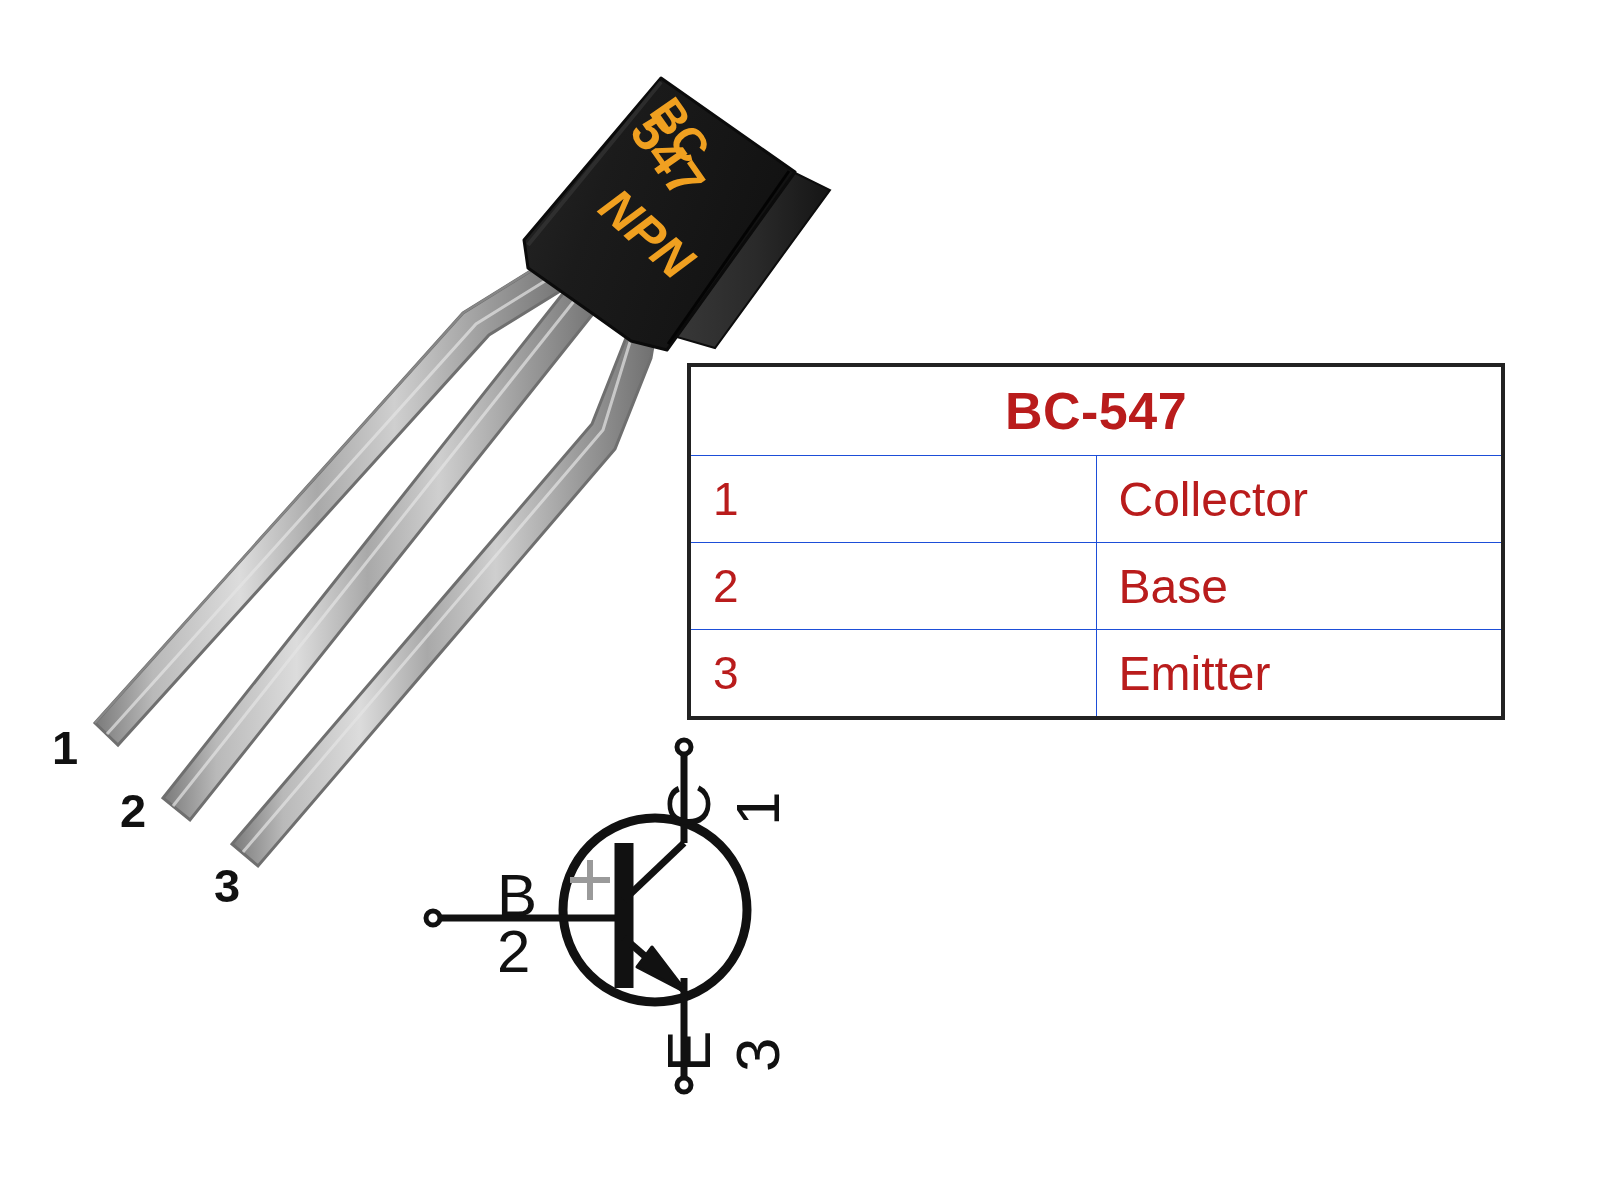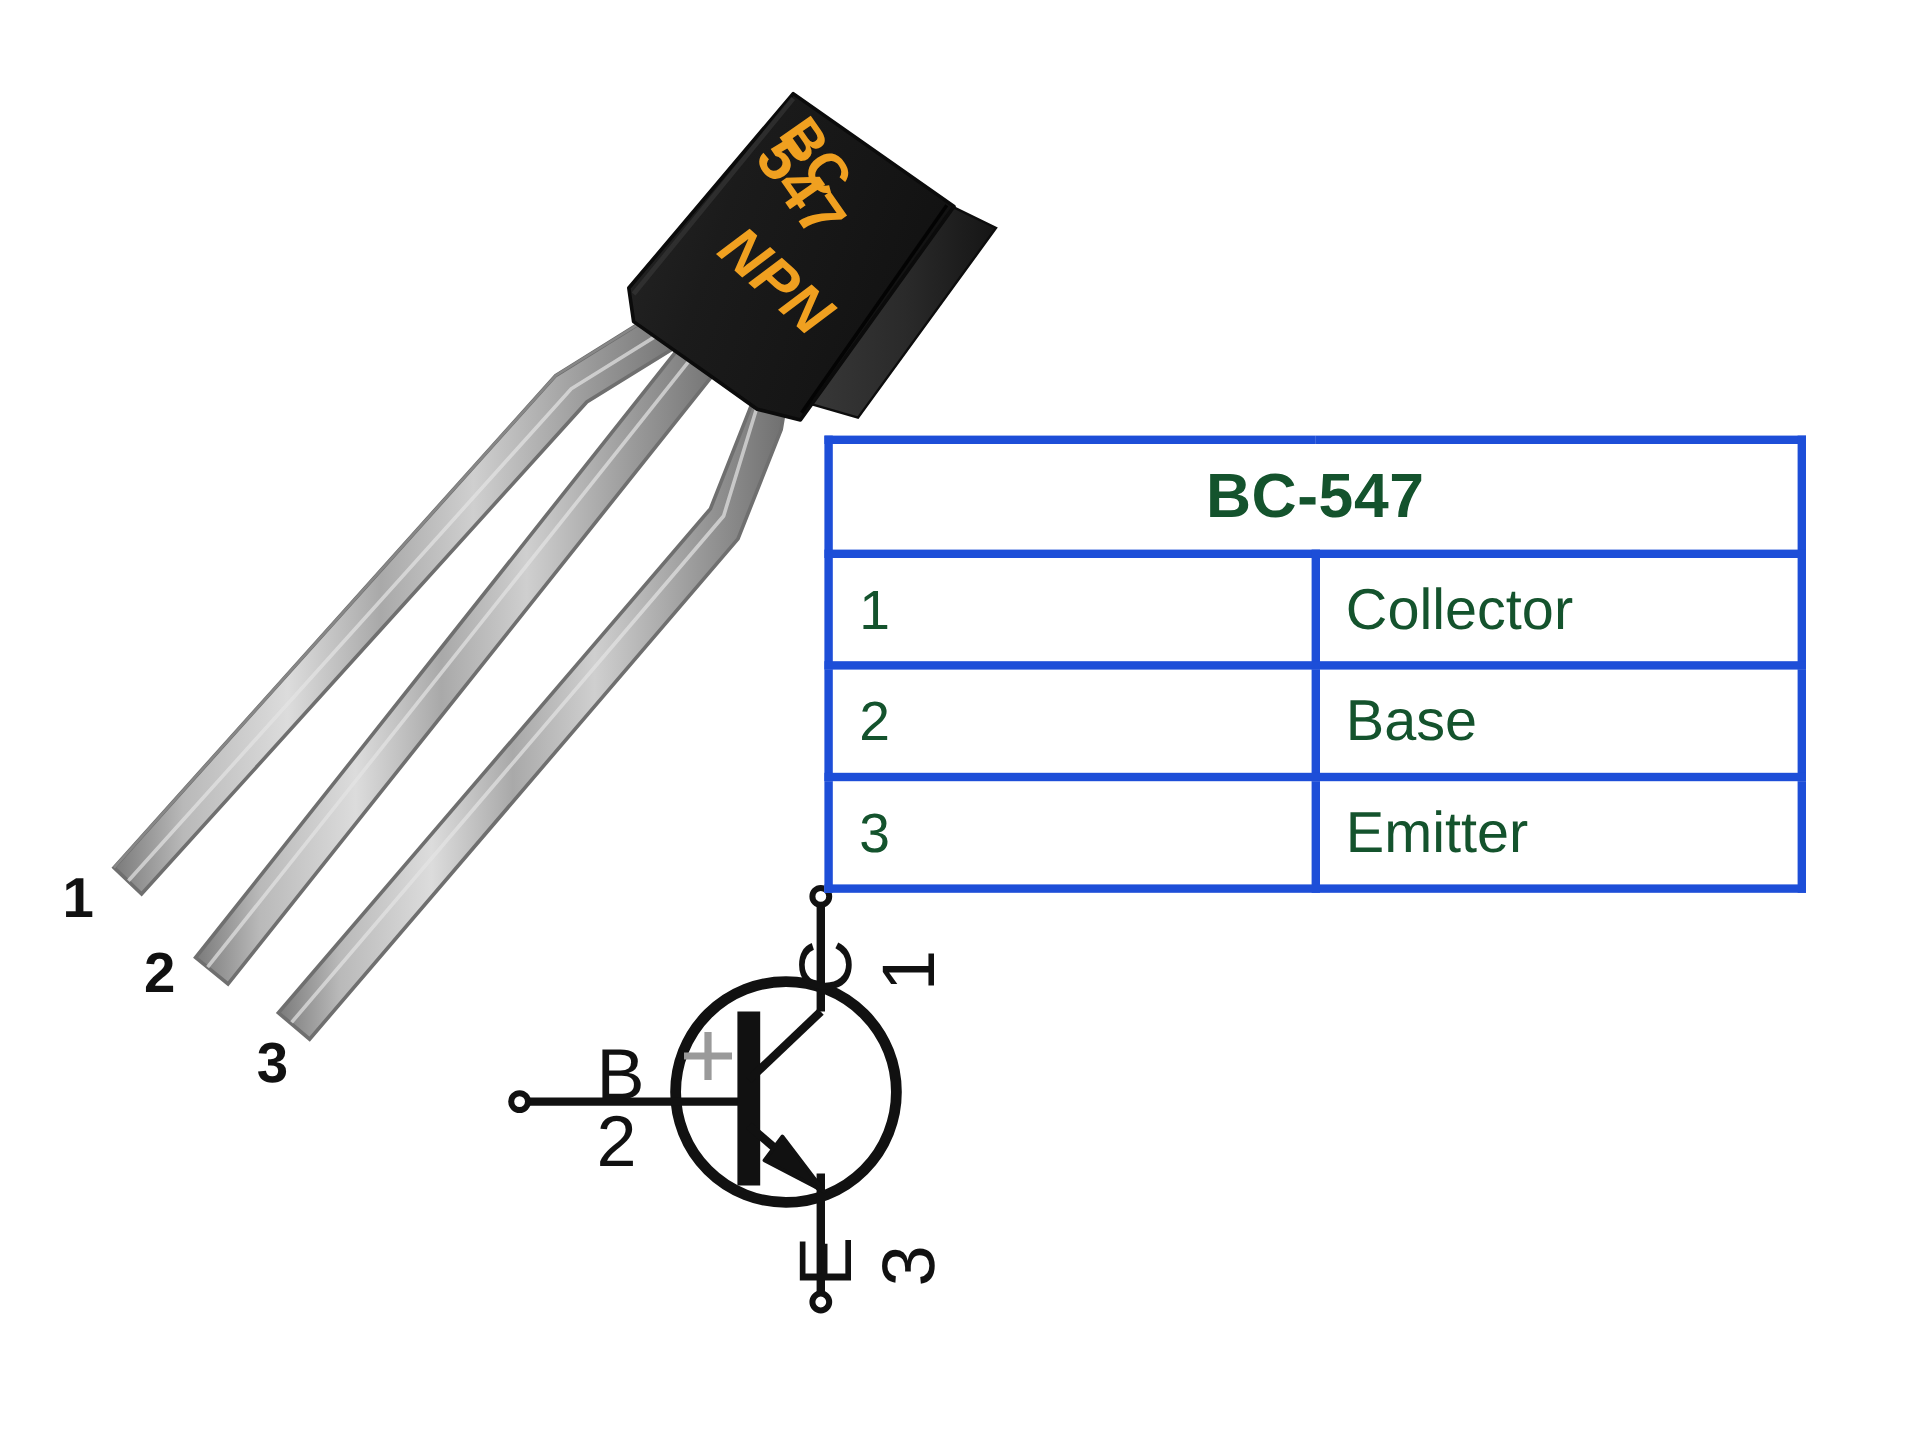--- a/index.html
+++ b/index.html
@@ -31,24 +31,24 @@
     left: 687px;
     top: 363px;
     width: 818px;
     height: 347px;
     border-collapse: collapse;
     border: 4px solid #222222;
     background: #ffffff;
     table-layout: fixed;
   }
   .pin-table td {
-    border: 7px solid #1d4ed8;
+    border: 1px solid #1d4ed8;
     padding: 0 22px;
     vertical-align: middle;
-    color: #14532d;
+    color: #b91c1c;
     font-family: "Liberation Sans", sans-serif;
   }
   .pin-table .hdr {
     text-align: center;
     font-size: 52px;
     font-weight: bold;
     letter-spacing: 0.5px;
     height: 88px;
   }
   .pin-table .num {

